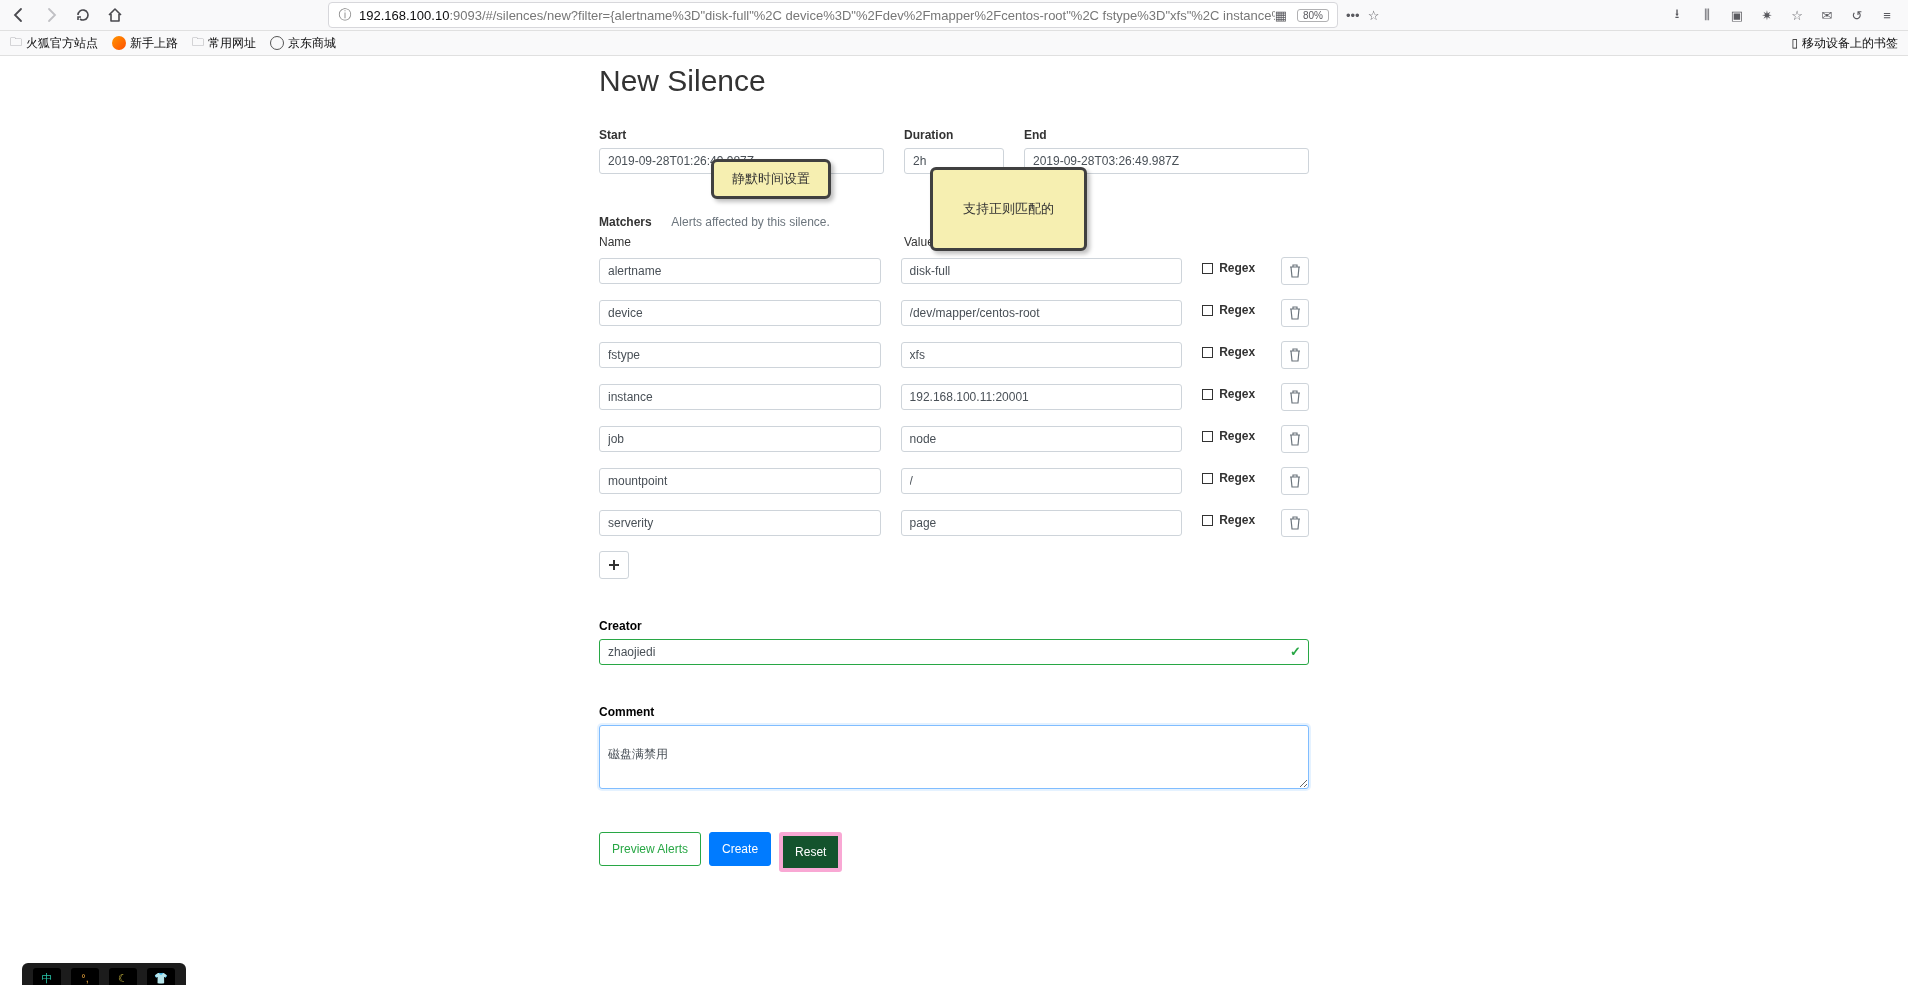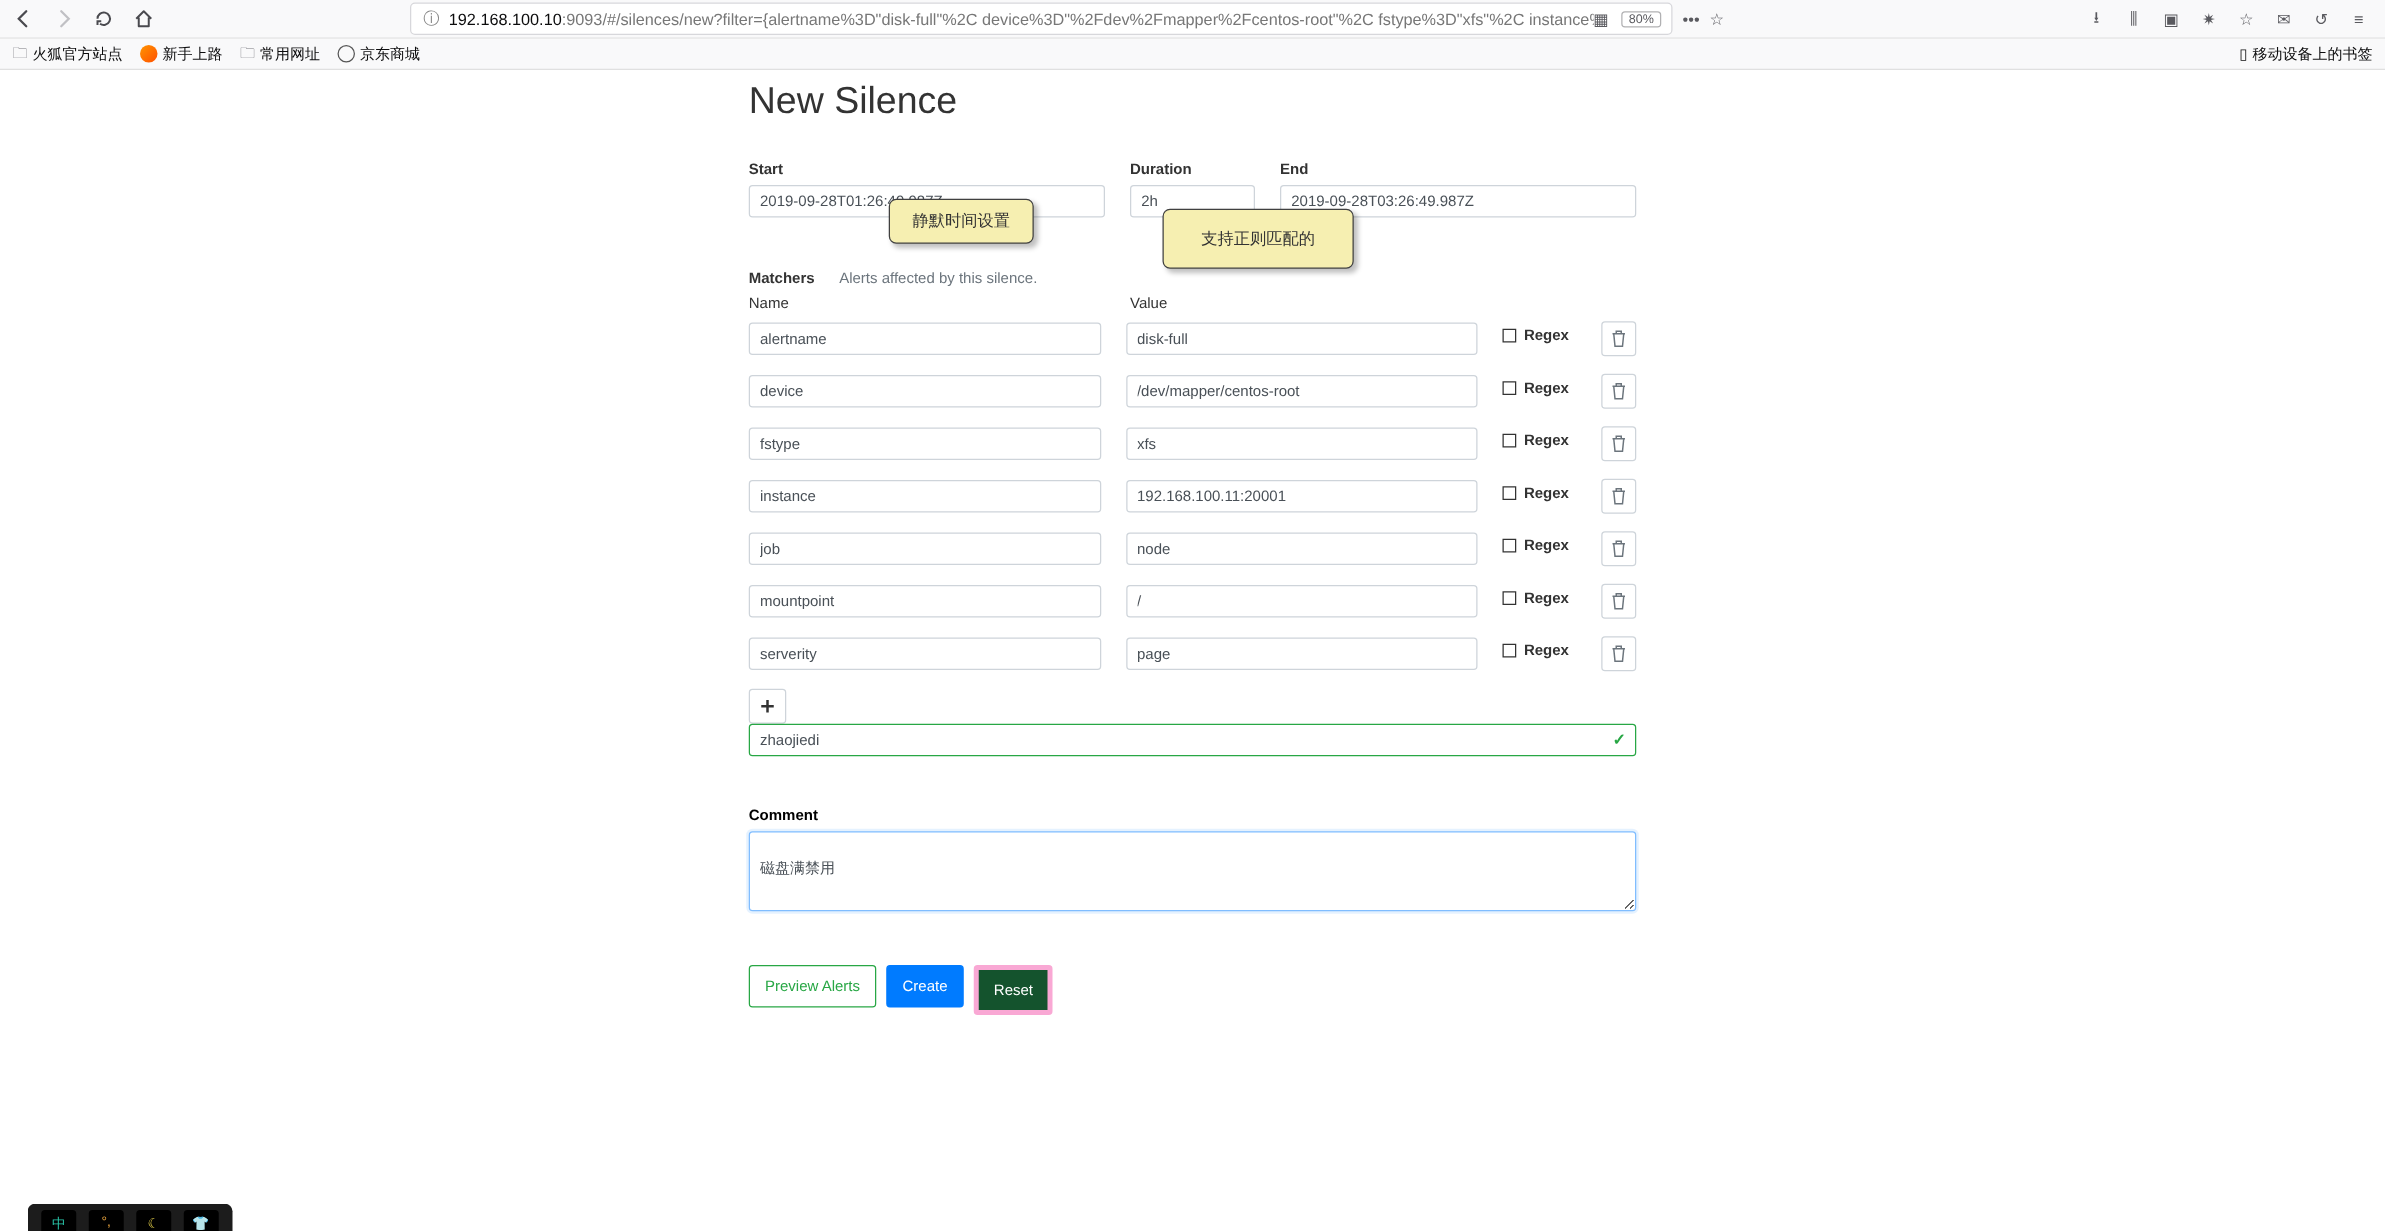--- a/index.html
+++ b/index.html
@@ -63,21 +63,21 @@
 
 .comment-ta { width: 100%; height: 64px; border: 1px solid #80bdff; border-radius: 3px; padding: 20px 8px; font-size: 12px; color: #495057; resize: both; outline: none; box-shadow: 0 0 0 2px rgba(0,123,255,.1); }
 
 .btn-row { display: flex; gap: 8px; margin-top: 40px; }
 .btn { height: 28px; padding: 16px 12px; border-radius: 3px; font-size: 12px; cursor: pointer; display: flex; align-items: center; }
 .btn-preview { background: #fff; border: 1px solid #28a745; color: #28a745; }
 .btn-create { background: #007bff; border: 1px solid #007bff; color: #fff; }
 .btn-reset { background: #14532d; border: 4px solid #f9a8d4; color: #fff; }
 
 
-.anno { position: absolute; background: #f6efb1; border: 1px solid #404040; border-radius: 6px; padding: 8px 18px; font-size: 13px; color: #333; box-shadow: 3px 3px 4px rgba(0,0,0,.25); }
+.anno { position: absolute; background: #f6efb1; border: 3px solid #404040; border-radius: 6px; padding: 8px 18px; font-size: 13px; color: #333; box-shadow: 3px 3px 4px rgba(0,0,0,.25); }
 
 
 .ime-bar { position: fixed; left: 22px; bottom: -6px; width: 164px; height: 28px; background: #1c1c1c; border-radius: 6px 6px 0 0; display: flex; align-items: center; justify-content: space-around; padding: 2px 6px 0; }
 .ime-key { width: 28px; height: 20px; background: #000; border-radius: 3px; color: #29c5a9; display: flex; align-items: center; justify-content: center; font-size: 11px; }
 .ime-key.orange { color: #e8a33d; }
 .ime-key.green { color: #88c540; }
 .ime-key.yellow { color: #e8d34a; }
 
 svg { display: block; }
 </style>
@@ -280,37 +280,38 @@
           </div>
         </div>
       </div>
 
     <div class="add-btn">
       <svg width="12" height="12">
           <path d="M6 1v10M1 6h10" stroke="#333" stroke-width="2"></path>
         </svg>
     </div>
 
+    <div class="section-lbl">Creator</div>
     <div class="creator-wrap">
       <input class="creator-input" value="zhaojiedi" style="">
       <span class="creator-check">✓</span>
     </div>
 
     <div class="section-lbl">Comment</div>
     <textarea class="comment-ta" style="">磁盘满禁用</textarea>
 
     <div class="btn-row">
       <div class="btn btn-preview">Preview Alerts</div>
       <div class="btn btn-create">Create</div>
       <div class="btn btn-reset">Reset</div>
     </div>
   </div>
 
   <div class="anno" style="left:711px; top:95px;">静默时间设置</div>
-  <div class="anno" style="left:930px; top:103px; padding:14px 30px;">支持正则匹配的</div>
+  <div class="anno" style="left:930px; top:103px; padding:30px 30px;">支持正则匹配的</div>
 </div>
 
 <div class="ime-bar">
   <div class="ime-key">中</div>
   <div class="ime-key orange">°,</div>
   <div class="ime-key yellow">☾</div>
   <div class="ime-key green">👕</div>
 </div>
 
 </body></html>

